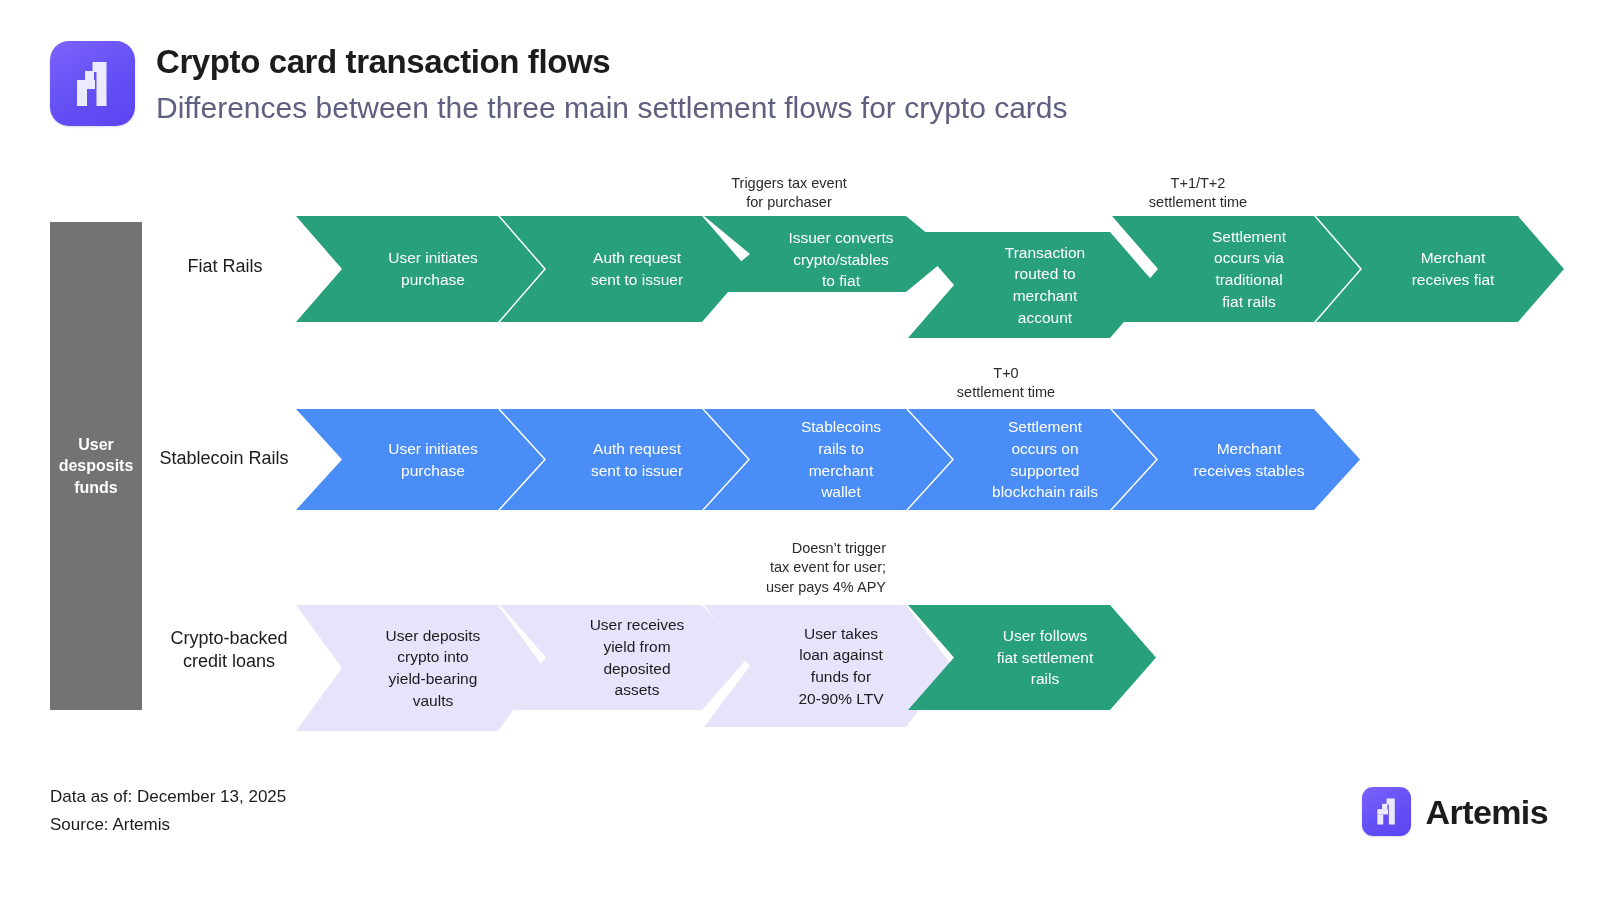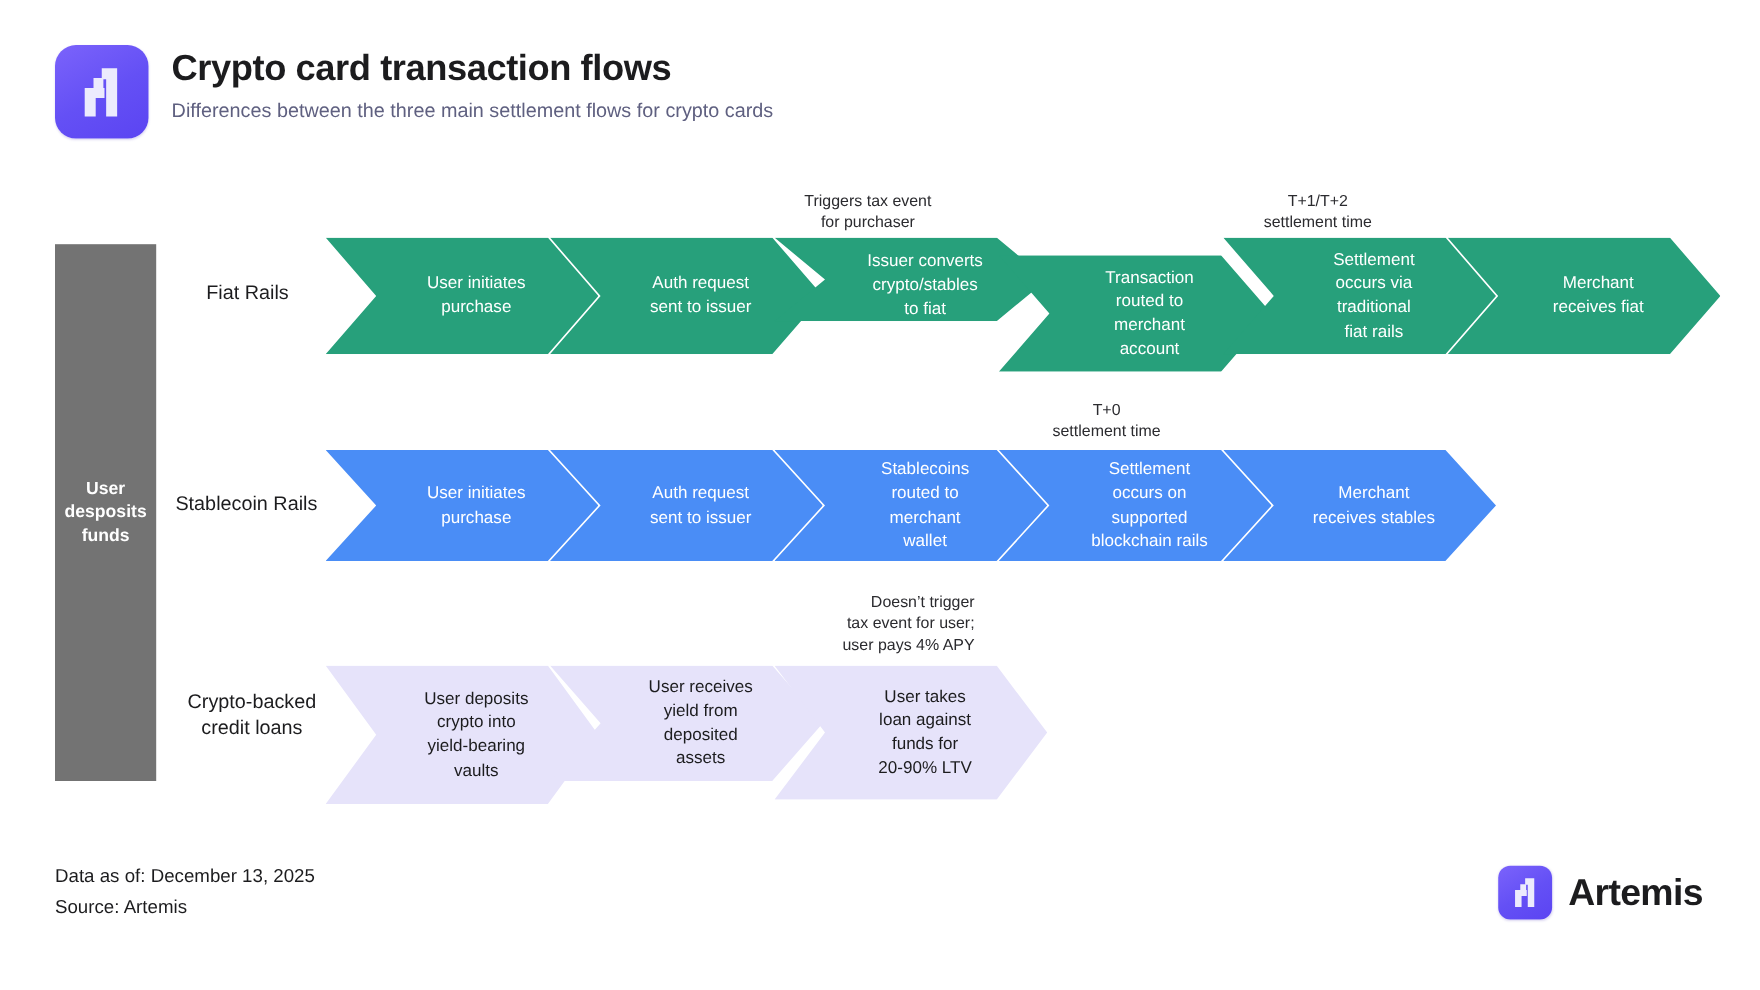--- a/index.html
+++ b/index.html
@@ -45,21 +45,21 @@
   .title {
     font-size: 33px;
     font-weight: 700;
     letter-spacing: -0.4px;
     color: #1c1c1e;
     line-height: 1.16;
     margin: 0;
     white-space: nowrap;
   }
   .subtitle {
-    font-size: 18px;
+    font-size: 30px;
     font-weight: 400;
     color: #5f6080;
     line-height: 1.2;
     margin: 9px 12px 0 0;
     white-space: nowrap;
   }
 
   
   .canvas {
     position: absolute;
@@ -241,21 +241,21 @@
   <div class="chevron chev-blue" style="left:296px; top:409px; width:248px; height:101px;">
     <span class="chevron-text">User initiates
 purchase</span>
   </div>
   <div class="chevron chev-blue" style="left:500px; top:409px; width:248px; height:101px;">
     <span class="chevron-text">Auth request
 sent to issuer</span>
   </div>
   <div class="chevron chev-blue" style="left:704px; top:409px; width:248px; height:101px;">
     <span class="chevron-text">Stablecoins
-routed to
+rails to
 merchant
 wallet</span>
   </div>
   <div class="chevron chev-blue" style="left:908px; top:409px; width:248px; height:101px;">
     <span class="chevron-text">Settlement
 occurs on
 supported
 blockchain rails</span>
   </div>
   <div class="chevron chev-blue" style="left:1112px; top:409px; width:248px; height:101px;">
@@ -280,20 +280,25 @@
     <span class="chevron-text">User receives
 yield from
 deposited
 assets</span>
   </div>
   <div class="chevron chev-lav" style="left:704px; top:605px; width:248px; height:122px;">
     <span class="chevron-text">User takes
 loan against
 funds for
 20-90% LTV</span>
+  </div>
+  <div class="chevron chev-green" style="left:908px; top:605px; width:248px; height:105px;">
+    <span class="chevron-text">User follows
+fiat settlement
+rails</span>
   </div>
 
 </div>
 
 <div class="footer-meta">
   <div>
     <span class="k">Data as of:</span>
     <span class="v">December 13, 2025</span>
   </div>
   <div>

